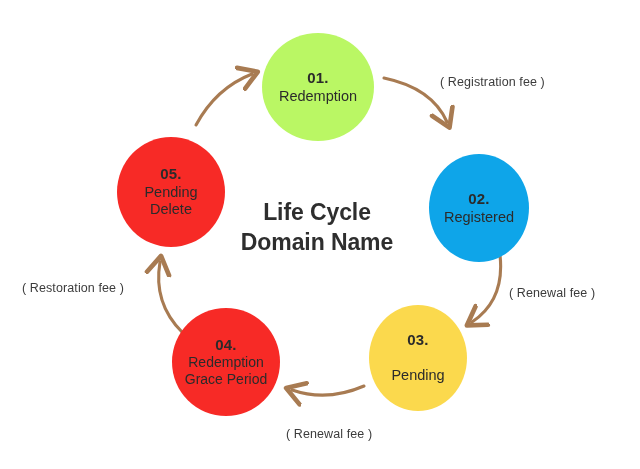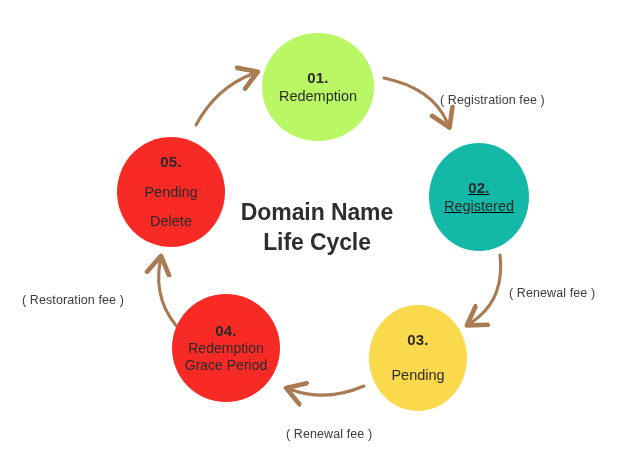--- a/index.html
+++ b/index.html
@@ -45,24 +45,24 @@
     letter-spacing: 0.2px;
   }
   .node-label {
     font-size: 14.5px;
     color: #2b2b2b;
     line-height: 1.22;
     white-space: nowrap;
   }
   
   #node-01 { left: 262px; top: 33px;  width: 112px; height: 108px; background: #BAF764; }
-  #node-02 { left: 429px; top: 143px; width: 100px; height: 108px; background: #14b8a6; text-decoration: underline; }
+  #node-02 { left: 429px; top: 154px; width: 100px; height: 108px; background: #0ea5e9; }
   #node-03 { left: 369px; top: 305px; width: 98px;  height: 106px; background: #FBD94D; gap: 17px; }
-  #node-04 { left: 172px; top: 294px; width: 108px; height: 108px; background: #F72A26; }
-  #node-05 { left: 117px; top: 137px; width: 108px; height: 110px; background: #F72A26; gap: 12px; }
+  #node-04 { left: 172px; top: 308px; width: 108px; height: 108px; background: #F72A26; }
+  #node-05 { left: 117px; top: 137px; width: 108px; height: 110px; background: #F72A26; }
 
   #node-04 .node-label { font-size: 14px; }
 
   #center-title {
     position: absolute;
     left: 211px;
     top: 198px;
     width: 212px;
     text-align: center;
     font-weight: bold;
@@ -72,24 +72,24 @@
     letter-spacing: -0.1px;
   }
 
   .fee-label {
     position: absolute;
     font-size: 12.5px;
     color: #3c3c3c;
     white-space: nowrap;
     letter-spacing: 0.1px;
   }
-  #fee-registration { left: 440px; top: 75px; margin-top: 18px; }
+  #fee-registration { left: 440px; top: 75px; }
   #fee-renewal-right { left: 509px; top: 286px; }
   #fee-renewal-bottom { left: 286px; top: 427px; }
-  #fee-restoration { left: 22px; top: 281px; margin-top: 12px; }
+  #fee-restoration { left: 22px; top: 281px; }
 </style>
 </head>
 <body>
 
 <div id="canvas">
 
   <svg id="arrow-layer" viewBox="0 0 640 469">
     <defs>
       <marker id="ah" markerWidth="9" markerHeight="9" refX="4.4" refY="4.5" orient="auto" markerUnits="strokeWidth">
         <path d="M0.6,0.9 L6.4,4.5 L0.6,8.1" fill="none" stroke="#A87B52" stroke-width="1.5" stroke-linecap="round" stroke-linejoin="round"></path>
@@ -128,22 +128,22 @@
     <div class="node-label">Grace Period</div>
   </div>
 
   <div class="node" id="node-05">
     <div class="node-num">05.</div>
     <div class="node-label">Pending</div>
     <div class="node-label">Delete</div>
   </div>
 
   <div id="center-title">
+    <div>Life Cycle</div>
     <div>Domain Name</div>
-    <div>Life Cycle</div>
   </div>
 
   <div class="fee-label" id="fee-registration">( Registration fee )</div>
   <div class="fee-label" id="fee-renewal-right">( Renewal fee )</div>
   <div class="fee-label" id="fee-renewal-bottom">( Renewal fee )</div>
   <div class="fee-label" id="fee-restoration">( Restoration fee )</div>
 
 </div>
 
 </body></html>

